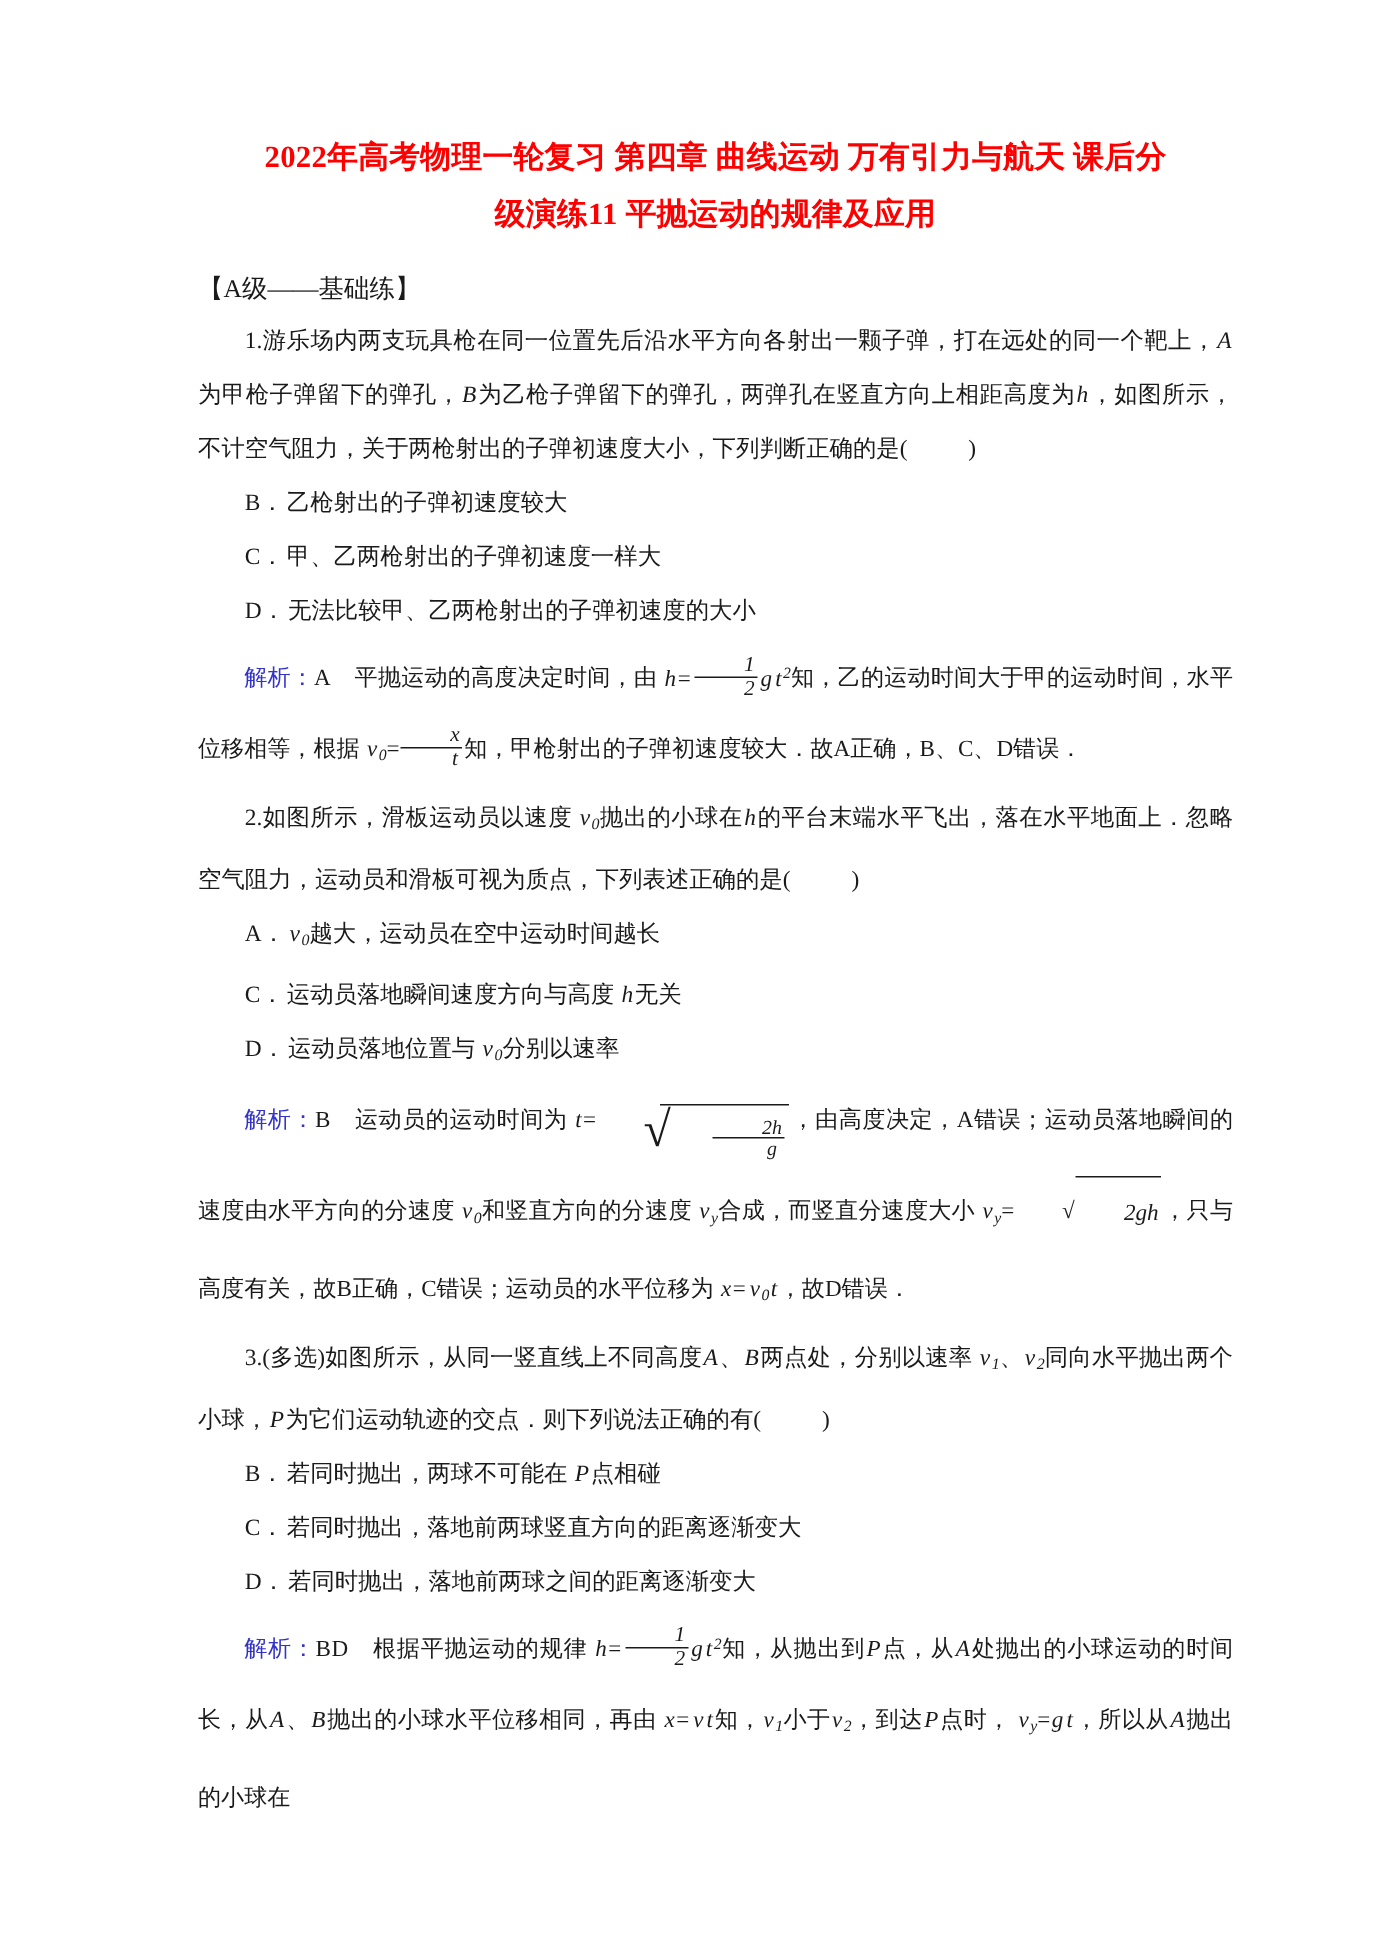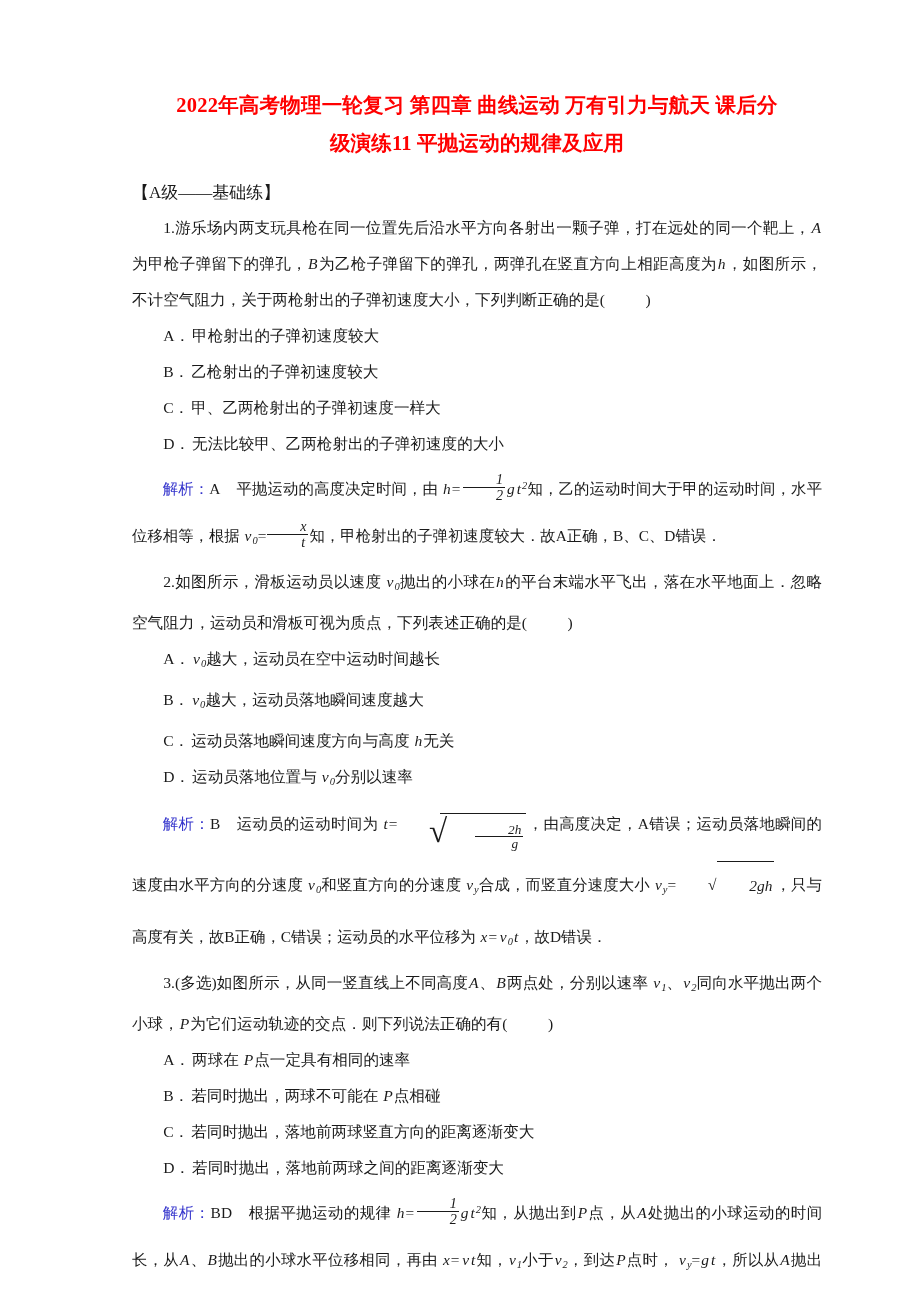--- a/index.html
+++ b/index.html
@@ -182,23 +182,20 @@
 
   <div class="body-block">
 
     <p class="level-head">【A级——基础练】</p>
 
     <p class="para">
       <span>1.</span><span>游乐场内两支玩具枪在同一位置先后沿水平方向各射出一颗子弹，打在远处的同一个靶上，</span><i class="v">A</i><span>为甲枪子弹留下的弹孔，</span><i class="v">B</i><span>为乙枪子弹留下的弹孔，两弹孔在竖直方向上相距高度为</span><i class="v">h</i><span>，如图所示，不计空气阻力，关于两枪射出的子弹初速度大小，下列判断正确的是(</span><span class="brk"></span><span>)</span>
     </p>
 
     <p class="opt">
-      <span class="lbl">A．</span><span>甲枪射出的子弹初速度较大</span>
-    </p>
-    <p class="opt">
       <span class="lbl">B．</span><span>乙枪射出的子弹初速度较大</span>
     </p>
     <p class="opt">
       <span class="lbl">C．</span><span>甲、乙两枪射出的子弹初速度一样大</span>
     </p>
     <p class="opt">
       <span class="lbl">D．</span><span>无法比较甲、乙两枪射出的子弹初速度的大小</span>
     </p>
 
     <p class="sol tall">
@@ -206,41 +203,35 @@
     </p>
 
     <p class="para">
       <span>2.</span><span>如图所示，滑板运动员以速度</span>&nbsp;<i class="v">v</i><span class="sub">0</span><span>抛出的小球在</span><i class="v">h</i><span>的平台末端水平飞出，落在水平地面上．忽略空气阻力，运动员和滑板可视为质点，下列表述正确的是(</span><span class="brk"></span><span>)</span>
     </p>
 
     <p class="opt">
       <span class="lbl">A．</span><i class="v">v</i><span class="sub">0</span><span>越大，运动员在空中运动时间越长</span>
     </p>
     <p class="opt">
-      <span class="lbl">B．</span><i class="v">v</i><span class="sub">0</span><span>越大，运动员落地瞬间速度越大</span>
-    </p>
-    <p class="opt">
       <span class="lbl">C．</span><span>运动员落地瞬间速度方向与高度</span>&nbsp;<i class="v">h</i><span>无关</span>
     </p>
     <p class="opt">
       <span class="lbl">D．</span><span>运动员落地位置与</span>&nbsp;<i class="v">v</i><span class="sub">0</span><span>分别以速率</span>
     </p>
 
     <p class="sol tall">
       <span class="sol-label">解析：</span><span class="ans">B</span>　<span>运动员的运动时间为</span>&nbsp;<i class="v">t=</i><span class="sqrt big"><span class="rad">√</span><span class="body"><span class="frac tiny"><span class="num">2h</span><span class="den">g</span></span></span></span><span>，由高度决定，A错误；运动员落地瞬间的速度由水平方向的分速度</span>&nbsp;<i class="v">v</i><span class="sub">0</span><span>和竖直方向的分速度</span>&nbsp;<i class="v">v</i><span class="sub">y</span><span>合成，而竖直分速度大小</span>&nbsp;<i class="v">v</i><span class="sub">y</span><span>=</span><span class="sqrt"><span class="rad">√</span><span class="body">2gh</span></span><span>，只与高度有关，故B正确，C错误；运动员的水平位移为</span>&nbsp;<i class="v">x=</i><i class="v">v</i><span class="sub">0</span><i class="v">t</i><span>，故D错误．</span>
     </p>
 
     <p class="para">
       <span>3.</span><span>(多选)如图所示，从同一竖直线上不同高度</span><i class="v">A</i><span>、</span><i class="v">B</i><span>两点处，分别以速率</span>&nbsp;<i class="v">v</i><span class="sub">1</span><span>、</span><i class="v">v</i><span class="sub">2</span><span>同向水平抛出两个小球，</span><i class="v">P</i><span>为它们运动轨迹的交点．则下列说法正确的有(</span><span class="brk"></span><span>)</span>
     </p>
 
     <p class="opt">
-      <span class="lbl">A．</span><span>两球在</span>&nbsp;<i class="v">P</i><span>点一定具有相同的速率</span>
-    </p>
-    <p class="opt">
       <span class="lbl">B．</span><span>若同时抛出，两球不可能在</span>&nbsp;<i class="v">P</i><span>点相碰</span>
     </p>
     <p class="opt">
       <span class="lbl">C．</span><span>若同时抛出，落地前两球竖直方向的距离逐渐变大</span>
     </p>
     <p class="opt">
       <span class="lbl">D．</span><span>若同时抛出，落地前两球之间的距离逐渐变大</span>
     </p>
 
     <p class="sol tall">

